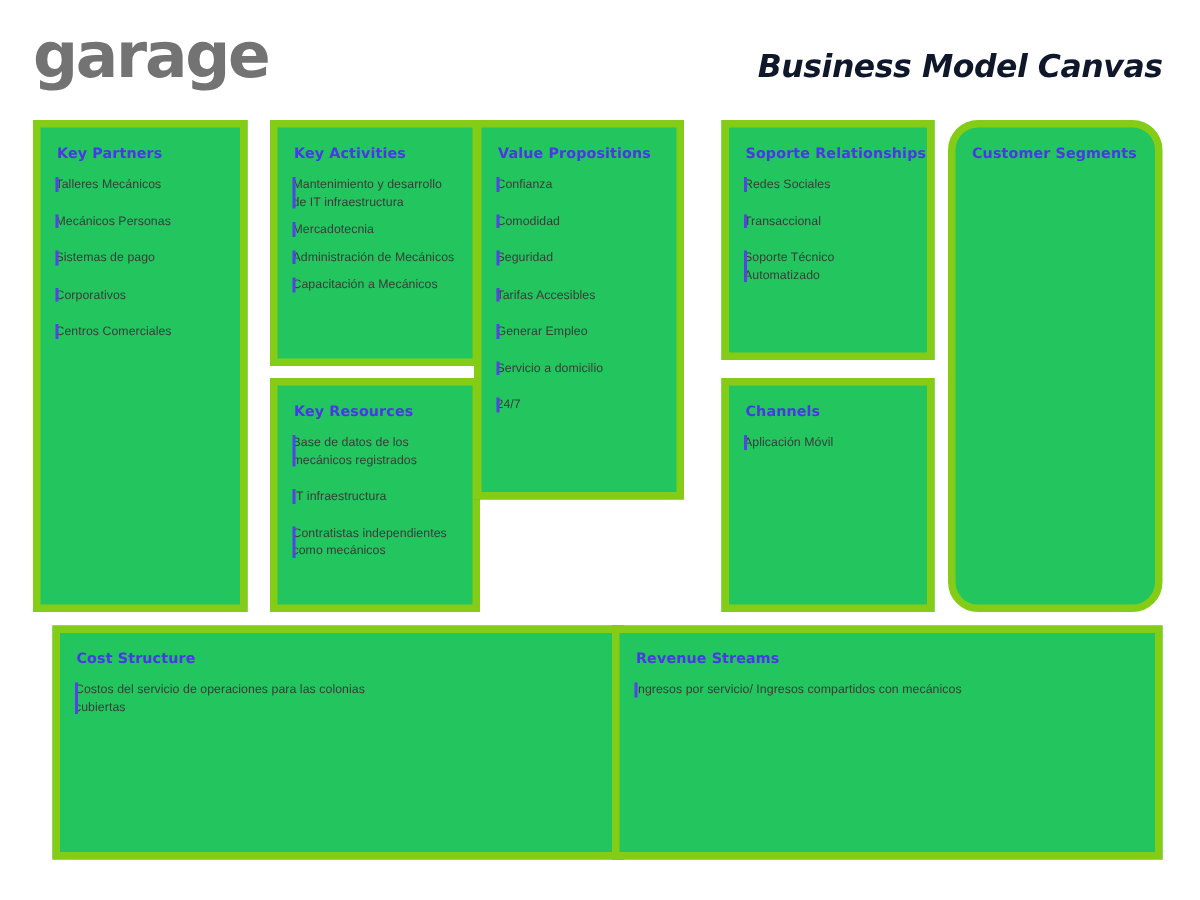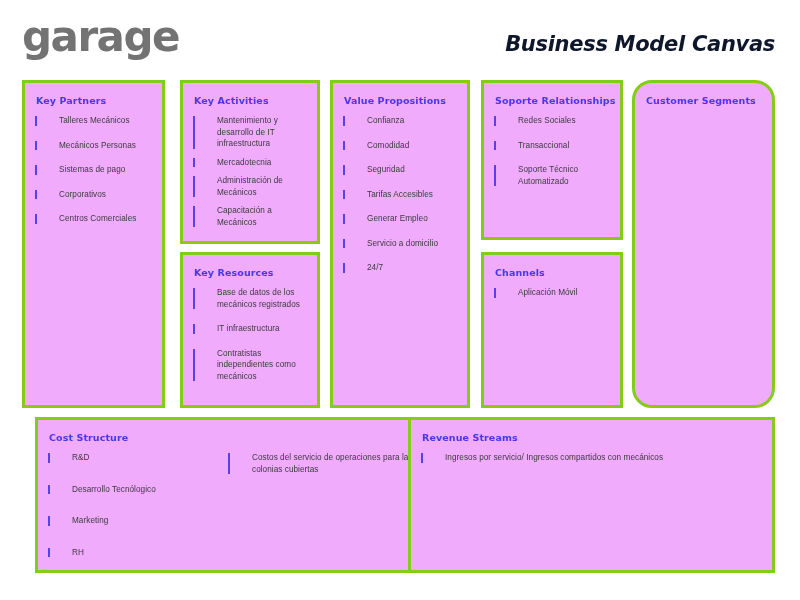--- a/index.html
+++ b/index.html
@@ -51,40 +51,40 @@
     font-style: italic;
     letter-spacing: -0.3px;
     color: #0f172a;
     white-space: nowrap;
   }
 
   
   .block {
     position: absolute;
     box-sizing: border-box;
-    border: 3px solid #84cc16;
-    background: #f0abfc;
+    border: 5px solid #84cc16;
+    background: #22c55e;
     padding: 10px 10px 8px 10px;
     overflow: hidden;
   }
   .block-title {
     font-family: "DejaVu Sans", sans-serif;
     font-size: 9.5px;
     font-weight: bold;
     letter-spacing: 0.1px;
     color: #4a37e8;
     margin: 2px 0 9px 1px;
     white-space: nowrap;
   }
   .items {
     display: block;
   }
   .item {
     position: relative;
-    padding-left: 24px;
+    padding-left: 0;
     margin-bottom: 9px;
     font-family: "Liberation Sans", sans-serif;
     font-size: 8.2px;
     line-height: 11.5px;
     color: #3b3b3b;
     letter-spacing: 0.05px;
   }
   .item:last-child { margin-bottom: 0; }
   .item::before {
     content: "";
@@ -141,21 +141,21 @@
 
   <div class="block" style="left:180px; top:252px; width:140px; height:156px;">
     <div class="block-title">Key Resources</div>
     <div class="items items-loose">
       <div class="item">Base de datos de los mecánicos registrados</div>
       <div class="item">IT infraestructura</div>
       <div class="item">Contratistas independientes como mecánicos</div>
     </div>
   </div>
 
-  <div class="block" style="left:330px; top:80px; width:140px; height:328px;">
+  <div class="block" style="left:316px; top:80px; width:140px; height:253px;">
     <div class="block-title">Value Propositions</div>
     <div class="items items-loose">
       <div class="item">Confianza</div>
       <div class="item">Comodidad</div>
       <div class="item">Seguridad</div>
       <div class="item">Tarifas Accesibles</div>
       <div class="item">Generar Empleo</div>
       <div class="item">Servicio a domicilio</div>
       <div class="item">24/7</div>
     </div>
@@ -177,26 +177,20 @@
     </div>
   </div>
 
   <div class="block" style="left:632px; top:80px; width:143px; height:328px;border-radius:20px;">
     <div class="block-title">Customer Segments</div>
   </div>
 
   <div class="block" style="left:35px; top:417px; width:381px; height:156px;">
     <div class="block-title">Cost Structure</div>
     <div class="cols">
-      <div class="col-a items items-loose">
-        <div class="item" style="margin-bottom:20px;">R&amp;D</div>
-        <div class="item" style="margin-bottom:20px;">Desarrollo Tecnólogico</div>
-        <div class="item" style="margin-bottom:20px;">Marketing</div>
-        <div class="item">RH</div>
-      </div>
       <div class="col-b items">
         <div class="item">Costos del servicio de operaciones para las colonias cubiertas</div>
       </div>
     </div>
   </div>
 
   <div class="block" style="left:408px; top:417px; width:367px; height:156px;">
     <div class="block-title">Revenue Streams</div>
     <div class="items">
       <div class="item" style="max-width:230px;">Ingresos por servicio/ Ingresos compartidos con mecánicos</div>

